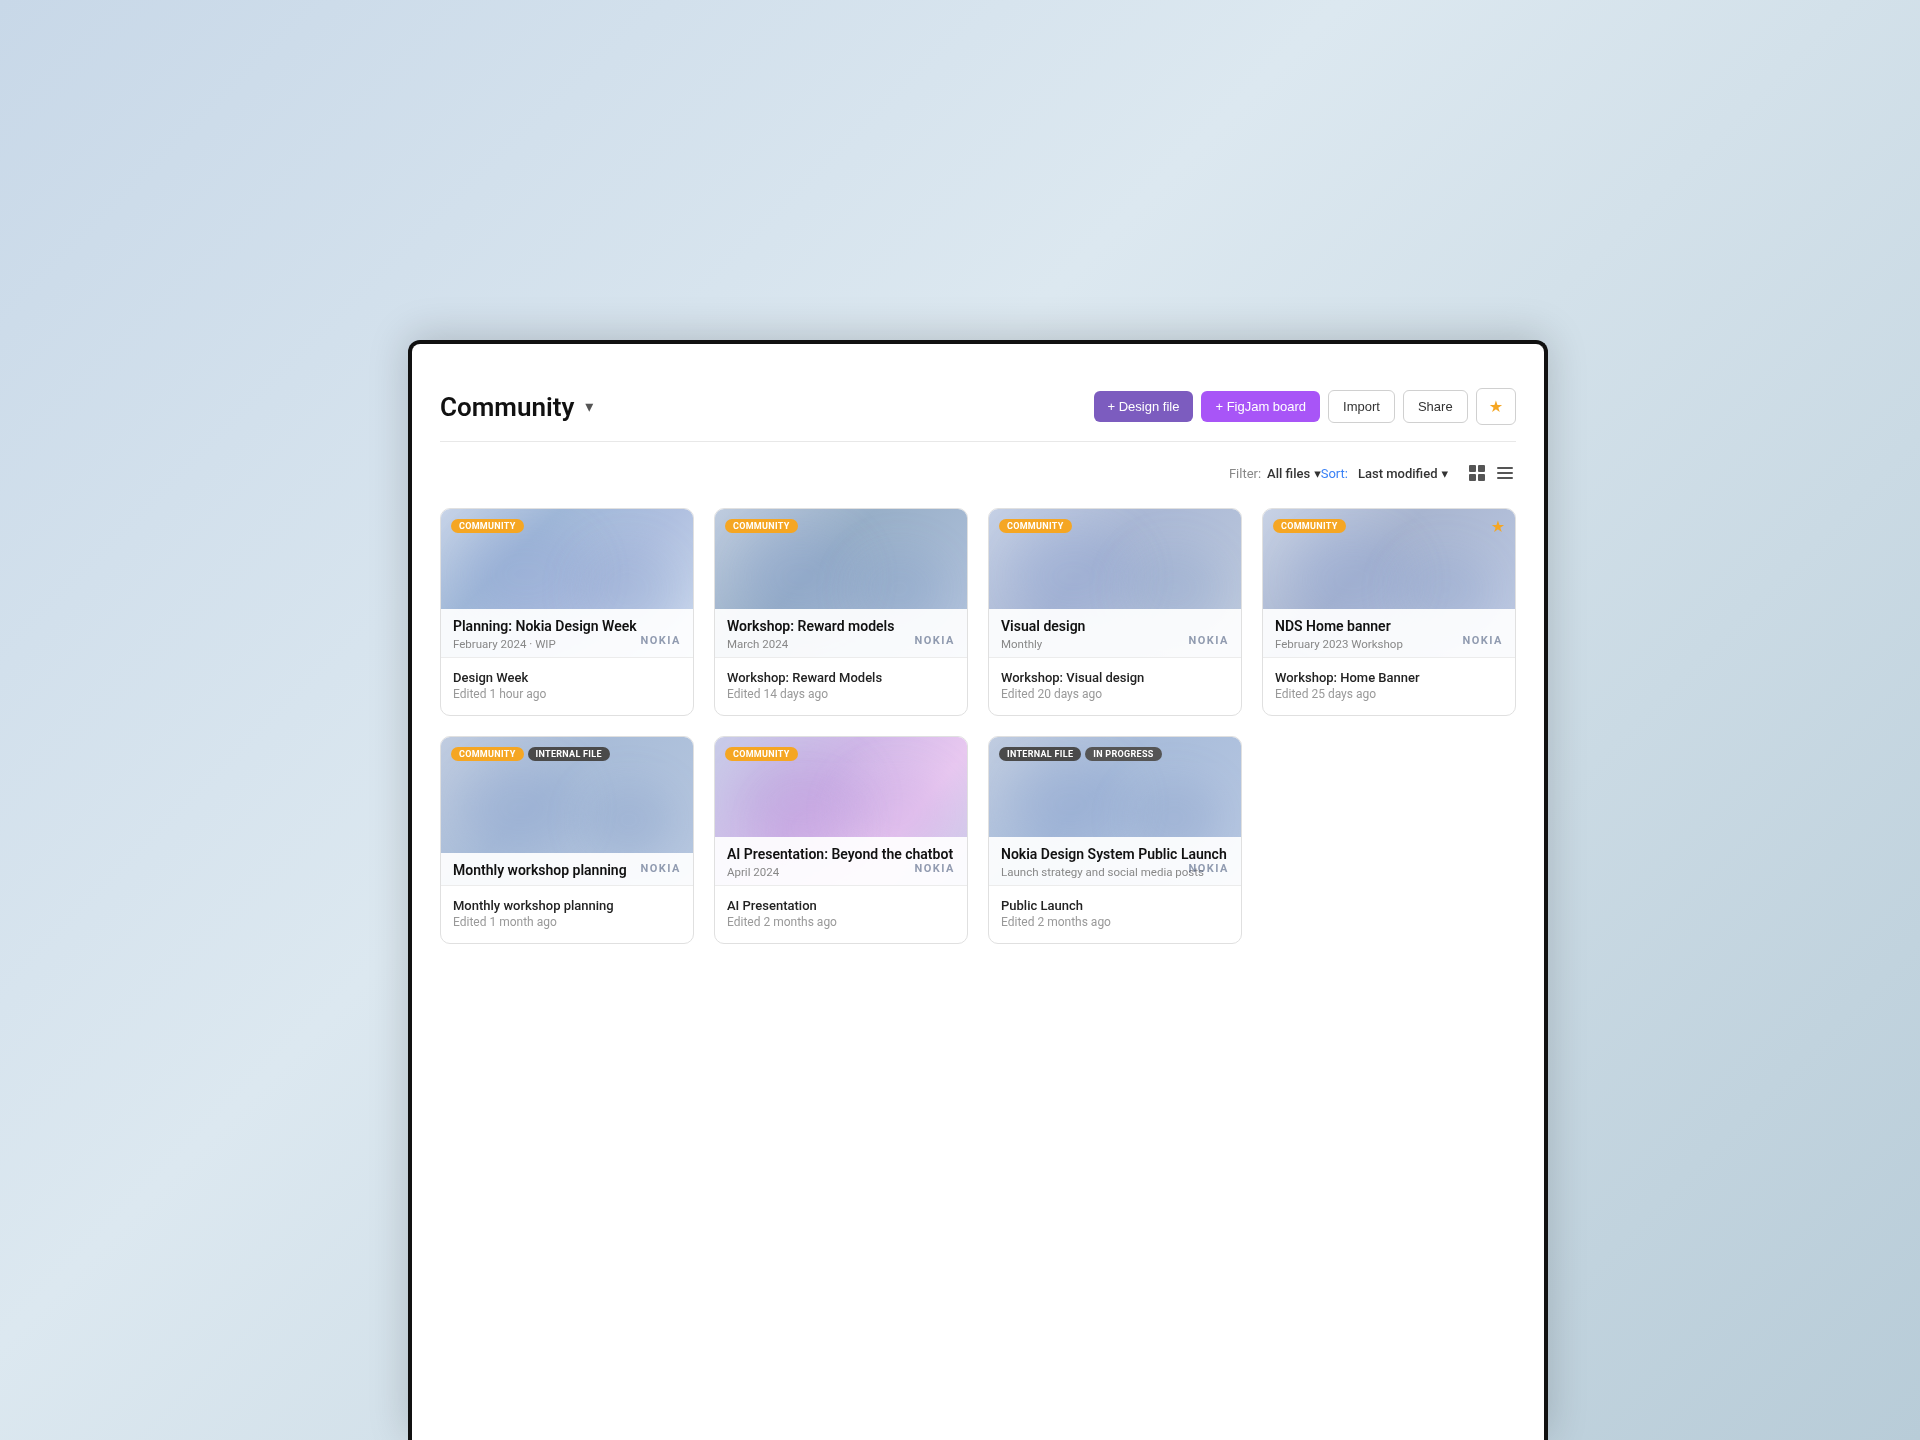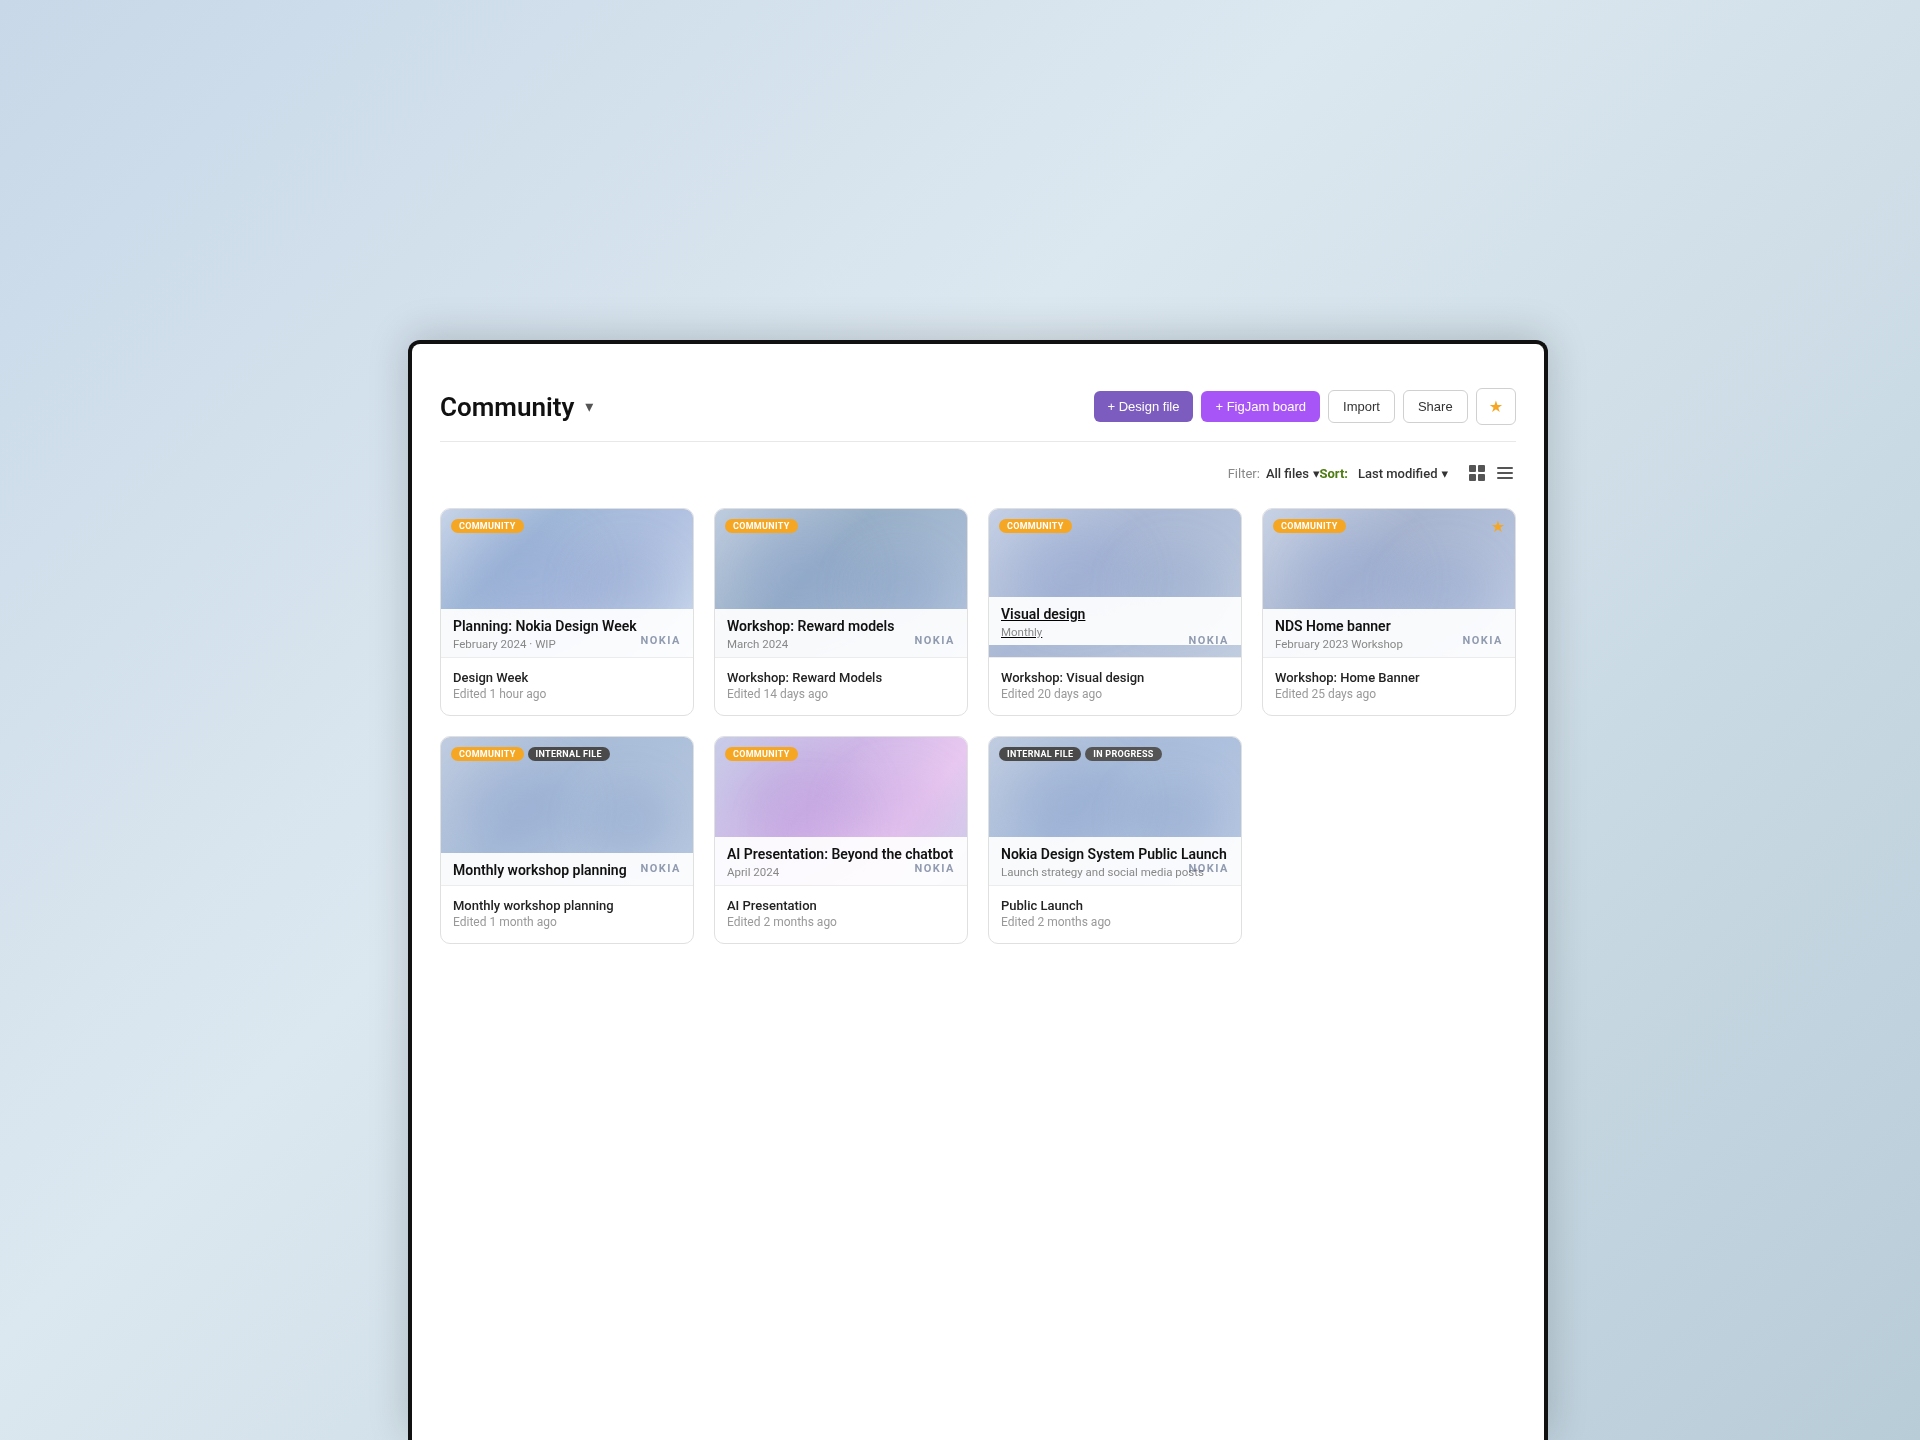--- a/index.html
+++ b/index.html
@@ -153,22 +153,21 @@
 
     .sort-section {
       display: flex;
       align-items: center;
       gap: 10px;
       font-size: 13px;
       color: #555;
     }
 
     .sort-label {
-      color: #4d7c0f;
-      font-weight: bold;
+      color: #3b82f6;
     }
 
     .sort-select {
       display: flex;
       align-items: center;
       gap: 4px;
       color: #333;
       font-size: 13px;
       font-weight: 500;
       cursor: pointer;
@@ -460,21 +459,21 @@
       <div class="file-card">
         <div class="card-thumbnail thumb-nokia-3">
           <div class="card-thumbnail-inner">
             <div class="swirl" style="width:125px;height:98px;background:rgba(135,158,208,0.45);top:18px;left:22px;"></div>
               <div class="swirl" style="width:98px;height:82px;background:rgba(115,142,192,0.35);top:38px;right:18px;"></div>
           </div>
           <div class="card-badges">
             <span class="badge badge-community">COMMUNITY</span>
           </div>
 
-          <div class="card-title-area" style="position:absolute;bottom:12px;left:0;right:0;background:rgba(255,255,255,0.92);padding:8px 12px 6px 12px;text-decoration:underline;">
+          <div class="card-title-area" style="position:absolute;bottom:0;left:0;right:0;background:rgba(255,255,255,0.92);padding:8px 12px 6px 12px;">
             <div class="card-title">Visual design</div>
             <div class="card-subtitle">Monthly</div>
           </div>
           <div class="nokia-logo">NOKIA</div>
         </div>
         <hr class="bottom-divider">
         <div class="card-meta">
           <div class="card-file-name">Workshop: Visual design</div>
           <div class="card-edit-time">Edited 20 days ago</div>
         </div>

